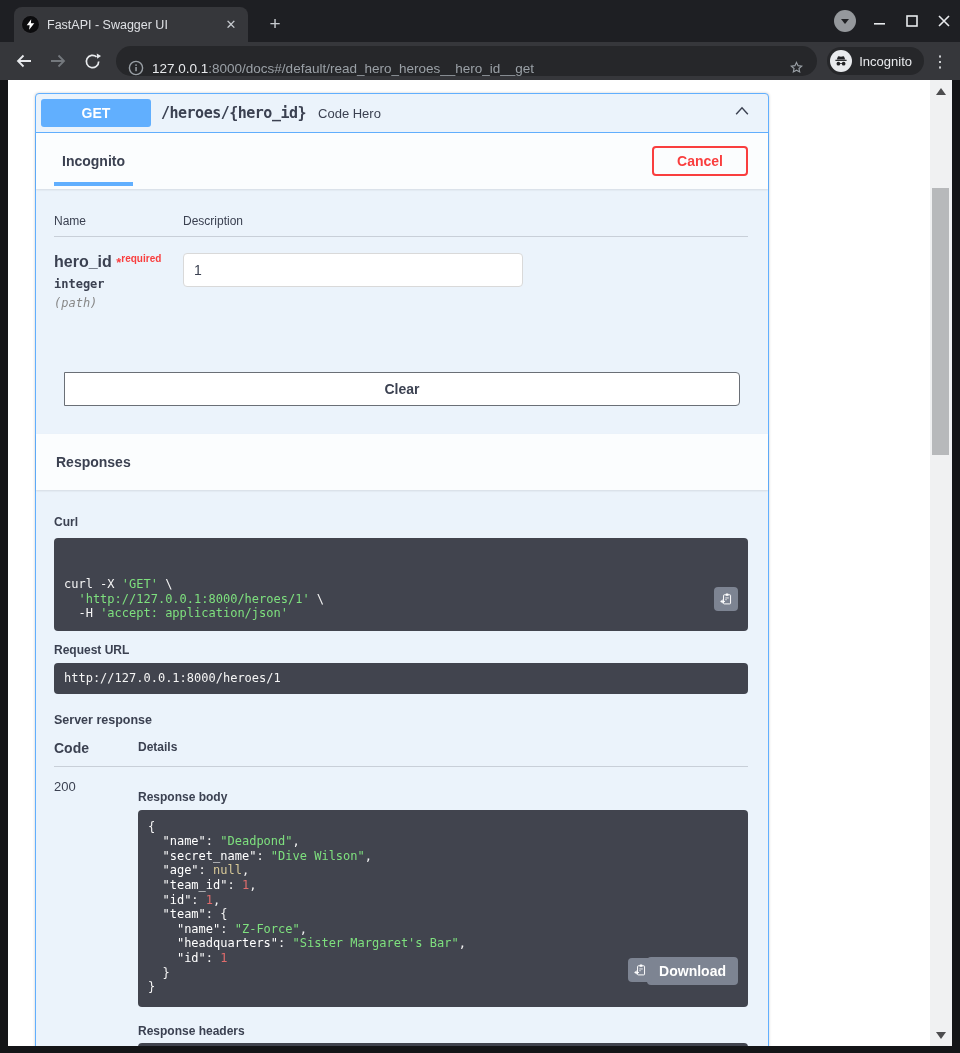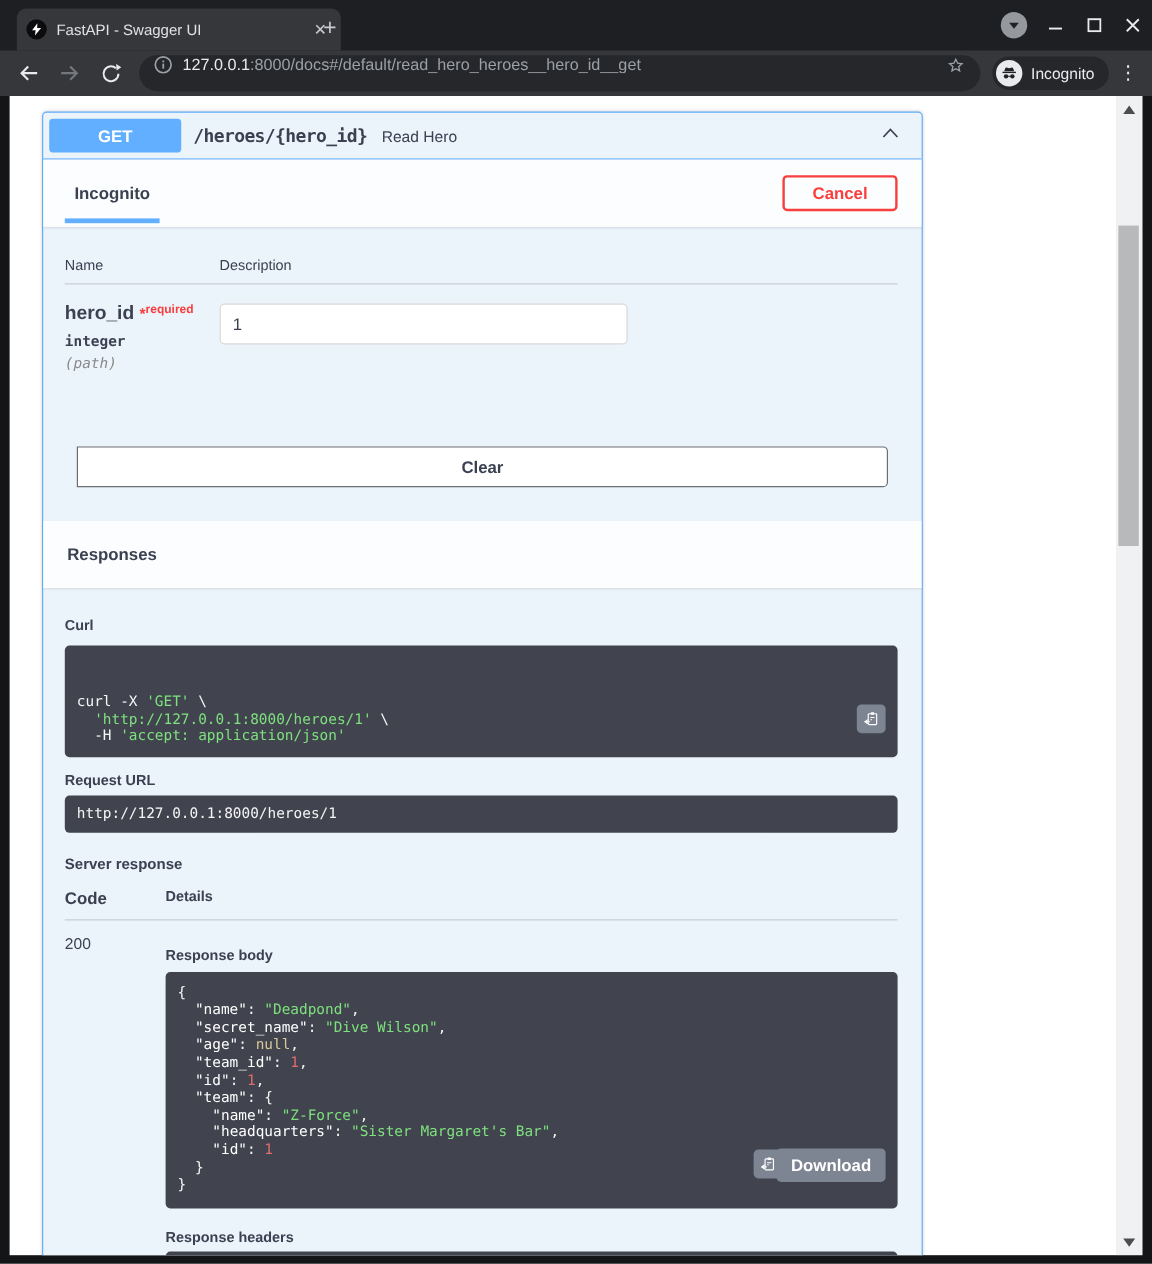--- a/index.html
+++ b/index.html
@@ -1,40 +1,40 @@
 <!DOCTYPE html>
 <html><head>
 <meta charset="utf-8">
 <style>
   * { margin:0; padding:0; box-sizing:border-box; }
   body { font-family:"Liberation Sans", sans-serif; background:#141517; }
   .window { position:relative; width:960px; height:1053px; background:#141517; overflow:hidden; }
 
   
   .tabstrip { position:absolute; top:0; left:0; right:0; height:42px; background:#1e1f23; }
-  .tab { position:absolute; left:14px; top:7px; width:270px; height:35px; background:#36373b;
+  .tab { position:absolute; left:14px; top:7px; width:234px; height:35px; background:#36373b;
          border-radius:8px 8px 0 0; display:flex; align-items:center; padding:0 8px; gap:8px; }
   .favicon { width:17px; height:17px; border-radius:50%; background:#0c0c0e; display:flex;
              align-items:center; justify-content:center; flex:none; box-shadow:0 0 0 1px #3a3a3e; }
   .tab-title { color:#dfe1e5; font-size:12.5px; flex:1; white-space:nowrap; overflow:hidden; }
   .tab-close { color:#c7cacf; font-size:13px; width:18px; height:18px; line-height:18px; text-align:center;
                border-radius:50%; flex:none; }
   .newtab-btn { position:absolute; left:262px; top:12px; color:#c7cacf; font-size:19px; width:26px; height:26px;
                 line-height:24px; text-align:center; }
   .win-controls { position:absolute; right:8px; top:10px; display:flex; align-items:center; gap:16px; }
   .circle-btn { width:22px; height:22px; border-radius:50%; background:#95989c; display:flex; align-items:center;
                 justify-content:center; }
   .circle-btn .caret { width:0; height:0; border-left:4px solid transparent; border-right:4px solid transparent;
                 border-top:5px solid #202124; margin-top:1px; }
   .winc { color:#e8eaed; width:16px; height:16px; display:flex; align-items:center; justify-content:center; }
 
   .toolbar { position:absolute; top:42px; left:0; right:0; height:38px; background:#36373b;
              display:flex; align-items:center; padding:0 10px; gap:6px; }
   .nav-btn { width:28px; height:28px; display:flex; align-items:center; justify-content:center; flex:none; }
-  .omnibox { height:30px; flex:1; background:#26272a; border-radius:15px; display:flex; align-items:flex-start;
+  .omnibox { height:30px; flex:1; background:#26272a; border-radius:15px; display:flex; align-items:flex-end;
              padding:0 12px; gap:8px; margin:0 4px; min-width:0; }
   .url { font-size:13.5px; white-space:nowrap; overflow:hidden; flex:1; }
   .url .host { color:#e8eaed; }
   .url .rest { color:#9aa0a6; }
   .incog-badge { height:28px; background:#26272a; border-radius:14px; display:flex; align-items:center;
                  padding:0 12px 0 3px; gap:7px; flex:none; }
   .incog-circle { width:22px; height:22px; background:#e8eaed; border-radius:50%; display:flex;
                   align-items:center; justify-content:center; }
   .incog-label { color:#e8eaed; font-size:13px; }
   .menu-dots { color:#e8eaed; font-size:16px; width:20px; text-align:center; letter-spacing:0; flex:none; }
@@ -201,21 +201,21 @@
     <span class="menu-dots">⋮</span>
   </div>
 
   <div class="page">
     <div class="swagger">
       <div class="opblock">
 
         <div class="op-summary">
           <span class="method-badge">GET</span>
           <span class="op-path">/heroes/{hero_id}</span>
-          <span class="op-desc">Read Hero</span>
+          <span class="op-desc">Code Hero</span>
           <span class="op-chevron">
             <svg width="18" height="18" viewBox="0 0 20 20">
                 <path d="M3.5 13.5 L10 6.5 L16.5 13.5" fill="none" stroke="#3b4151" stroke-width="1.6"></path>
               </svg>
           </span>
         </div>
 
         <div class="section-header">
           <div class="tab-item">Incognito</div>
           <button class="cancel-btn">Cancel</button>

